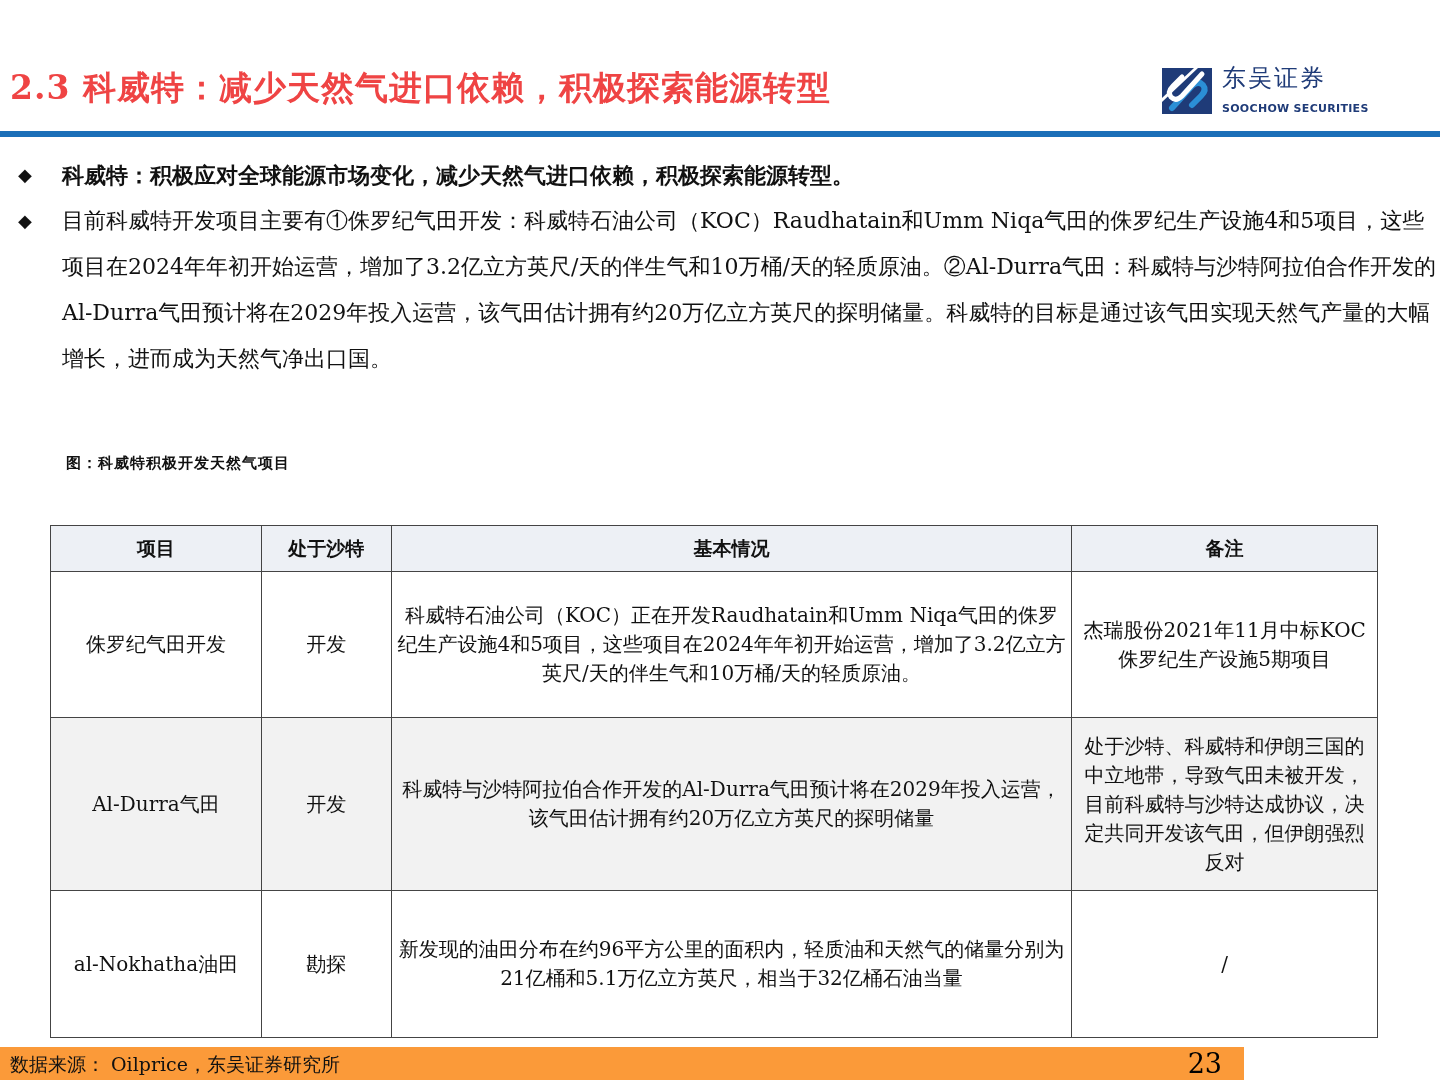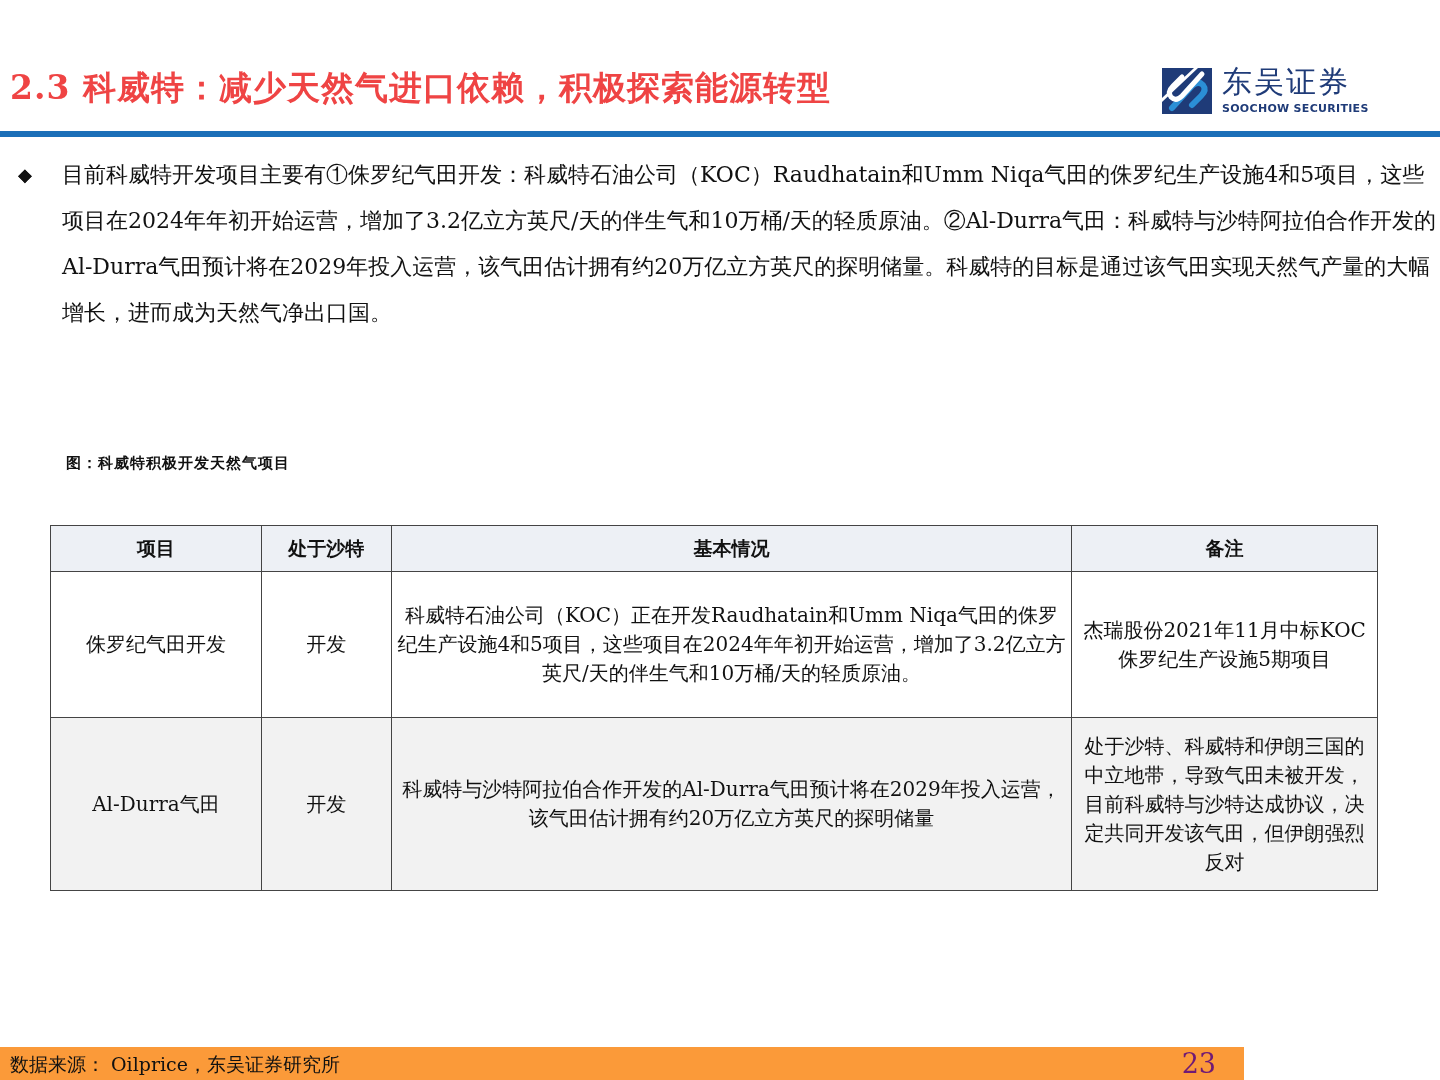--- a/index.html
+++ b/index.html
@@ -7,21 +7,21 @@
   body { position: relative; font-family: "DejaVu Serif", "Liberation Serif", serif; color: #111; }
 
   .title {
     position: absolute; left: 10px; top: 66px;
     font-size: 33px; font-weight: bold; color: #ef4444;
     font-family: "DejaVu Serif", "Liberation Serif", serif;
     letter-spacing: 1px;
   }
   .logo { position: absolute; left: 1162px; top: 66px; width: 210px; height: 52px; }
   .logo-mark { position: absolute; left: 0; top: 2px; width: 50px; height: 46px; }
-  .logo-cn { position: absolute; left: 60px; top: -4px; font-size: 30px; color: #1f3b78; font-family: "DejaVu Sans", "Liberation Sans", sans-serif; letter-spacing: 2px; }
+  .logo-cn { position: absolute; left: 60px; top: -4px; font-size: 24px; color: #1f3b78; font-family: "DejaVu Sans", "Liberation Sans", sans-serif; letter-spacing: 2px; }
   .logo-en { position: absolute; left: 60px; top: 36px; font-size: 11px; font-weight: bold; color: #1f3b78; font-family: "DejaVu Sans", "Liberation Sans", sans-serif; letter-spacing: 0.3px; text-align: right; }
   .rule { position: absolute; left: 0; top: 131px; width: 1440px; height: 6px; background: #1b6fb8; }
 
   .bullets { position: absolute; left: 18px; top: 152px; width: 1420px; }
   .bullet { position: relative; padding-left: 44px; font-size: 22px; line-height: 46px; }
   .bullet .mark { position: absolute; left: 0; top: 0; font-size: 18px; }
   .bullet.bold { font-weight: bold; }
 
   .fig-caption { position: absolute; left: 66px; top: 454px; font-size: 15px; font-weight: bold; letter-spacing: 1px; }
 
@@ -31,21 +31,21 @@
   }
   table.proj th, table.proj td { border: 1.5px solid #444; vertical-align: middle; }
   table.proj th { background: #edf0f5; height: 46px; font-weight: bold; font-size: 19px; }
   table.proj td { line-height: 29px; padding: 0 4px; }
   table.proj tr.r1 td { height: 146px; background: #fff; }
   table.proj tr.r2 td { height: 173px; background: #f2f2f2; }
   table.proj tr.r3 td { height: 147px; background: #fff; }
 
   .footer { position: absolute; left: 0; top: 1047px; width: 1244px; height: 33px; background: #fb9a39; }
   .footer-src { position: absolute; left: 10px; top: 5px; font-size: 19px; color: #111; }
-  .footer-page { position: absolute; right: 28px; top: 1px; font-size: 27px; color: #701a75; }
+  .footer-page { position: absolute; right: 22px; top: 1px; font-size: 27px; color: #000000; }
 </style>
 </head>
 <body>
 
 <div class="title">2.3 科威特：减少天然气进口依赖，积极探索能源转型</div>
 
 <div class="logo">
   <svg class="logo-mark" viewBox="0 0 50 46">
     <polygon points="0,0 32,0 0,30" fill="#1f3b78"></polygon>
     <polygon points="0,46 0,34 36,0 50,0 50,46" fill="#1f3b78"></polygon>
@@ -54,20 +54,21 @@
   </svg>
   <div class="logo-cn">东吴证券</div>
   <div class="logo-en">SOOCHOW SECURITIES</div>
 </div>
 
 <div class="rule"></div>
 
 <div class="bullets">
   <div class="bullet bold">
     <span class="mark">◆</span>
+    <span>科威特：积极应对全球能源市场变化，减少天然气进口依赖，积极探索能源转型。</span>
   </div>
   <div class="bullet">
     <span class="mark">◆</span>
     <span>目前科威特开发项目主要有①侏罗纪气田开发：科威特石油公司（KOC）Raudhatain和Umm Niqa气田的侏罗纪生产设施4和5项目，这些项目在2024年年初开始运营，增加了3.2亿立方英尺/天的伴生气和10万桶/天的轻质原油。②Al-Durra气田：科威特与沙特阿拉伯合作开发的Al-Durra气田预计将在2029年投入运营，该气田估计拥有约20万亿立方英尺的探明储量。科威特的目标是通过该气田实现天然气产量的大幅增长，进而成为天然气净出口国。</span>
   </div>
 </div>
 
 <div class="fig-caption">图：科威特积极开发天然气项目</div>
 
 <table class="proj">
@@ -91,19 +92,25 @@
       <td>开发</td>
       <td>科威特石油公司（KOC）正在开发Raudhatain和Umm Niqa气田的侏罗纪生产设施4和5项目，这些项目在2024年年初开始运营，增加了3.2亿立方英尺/天的伴生气和10万桶/天的轻质原油。</td>
       <td>杰瑞股份2021年11月中标KOC侏罗纪生产设施5期项目</td>
     </tr>
     <tr class="r2">
       <td>Al-Durra气田</td>
       <td>开发</td>
       <td>科威特与沙特阿拉伯合作开发的Al-Durra气田预计将在2029年投入运营，该气田估计拥有约20万亿立方英尺的探明储量</td>
       <td>处于沙特、科威特和伊朗三国的中立地带，导致气田未被开发，目前科威特与沙特达成协议，决定共同开发该气田，但伊朗强烈反对</td>
     </tr>
+    <tr class="r3">
+      <td>al-Nokhatha油田</td>
+      <td>勘探</td>
+      <td>新发现的油田分布在约96平方公里的面积内，轻质油和天然气的储量分别为21亿桶和5.1万亿立方英尺，相当于32亿桶石油当量</td>
+      <td>/</td>
+    </tr>
   </tbody>
 </table>
 
 <div class="footer">
   <div class="footer-src">数据来源： Oilprice，东吴证券研究所</div>
   <div class="footer-page">23</div>
 </div>
 
 </body></html>

